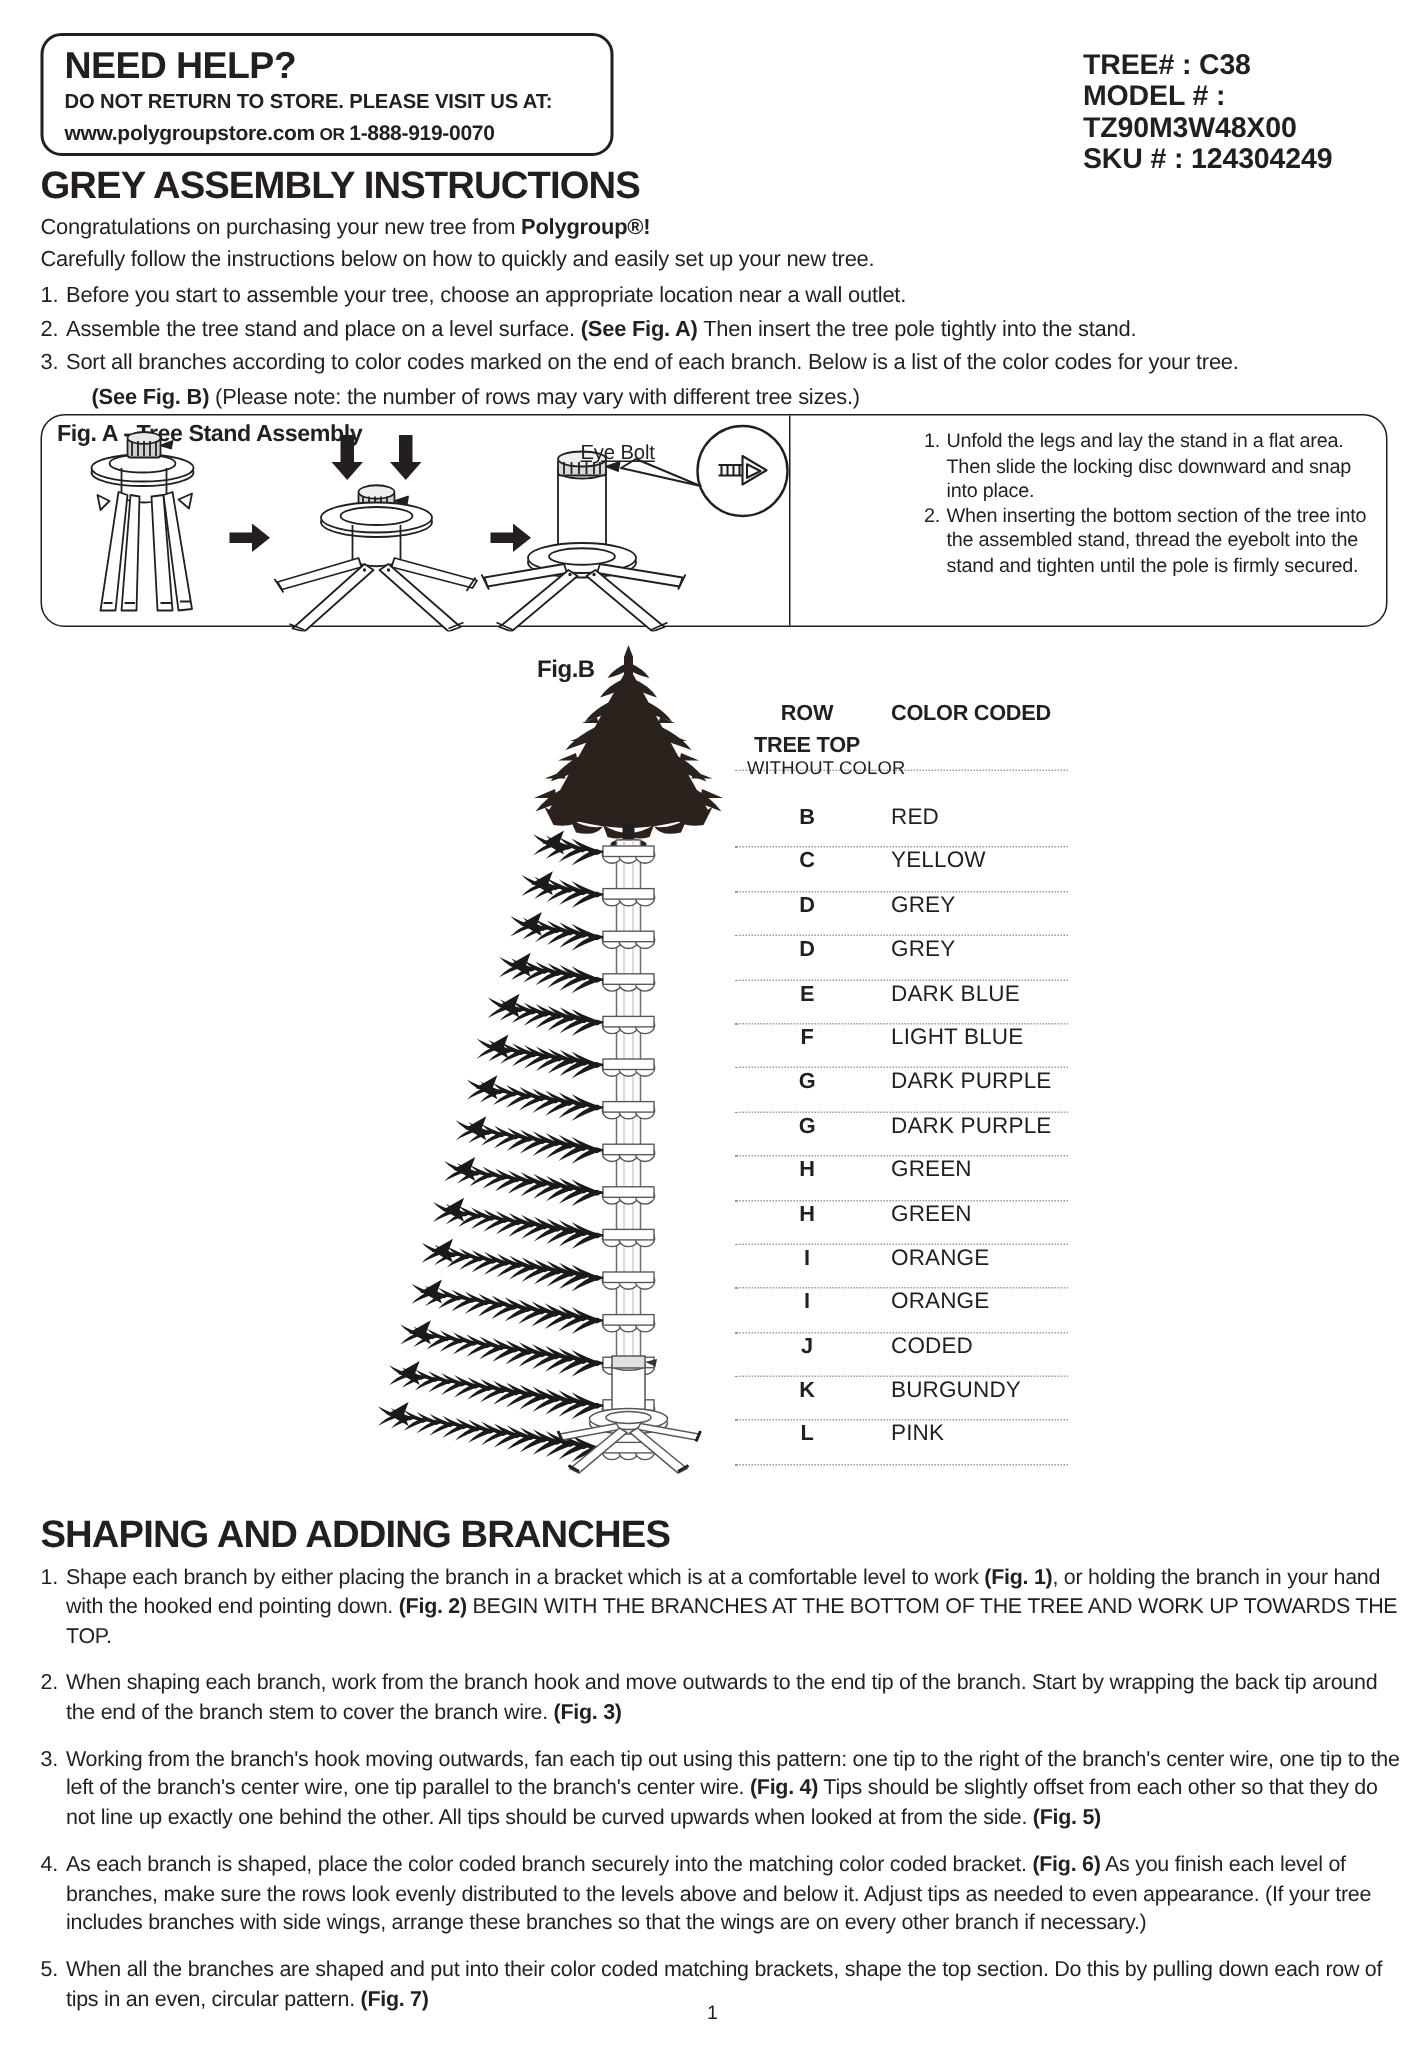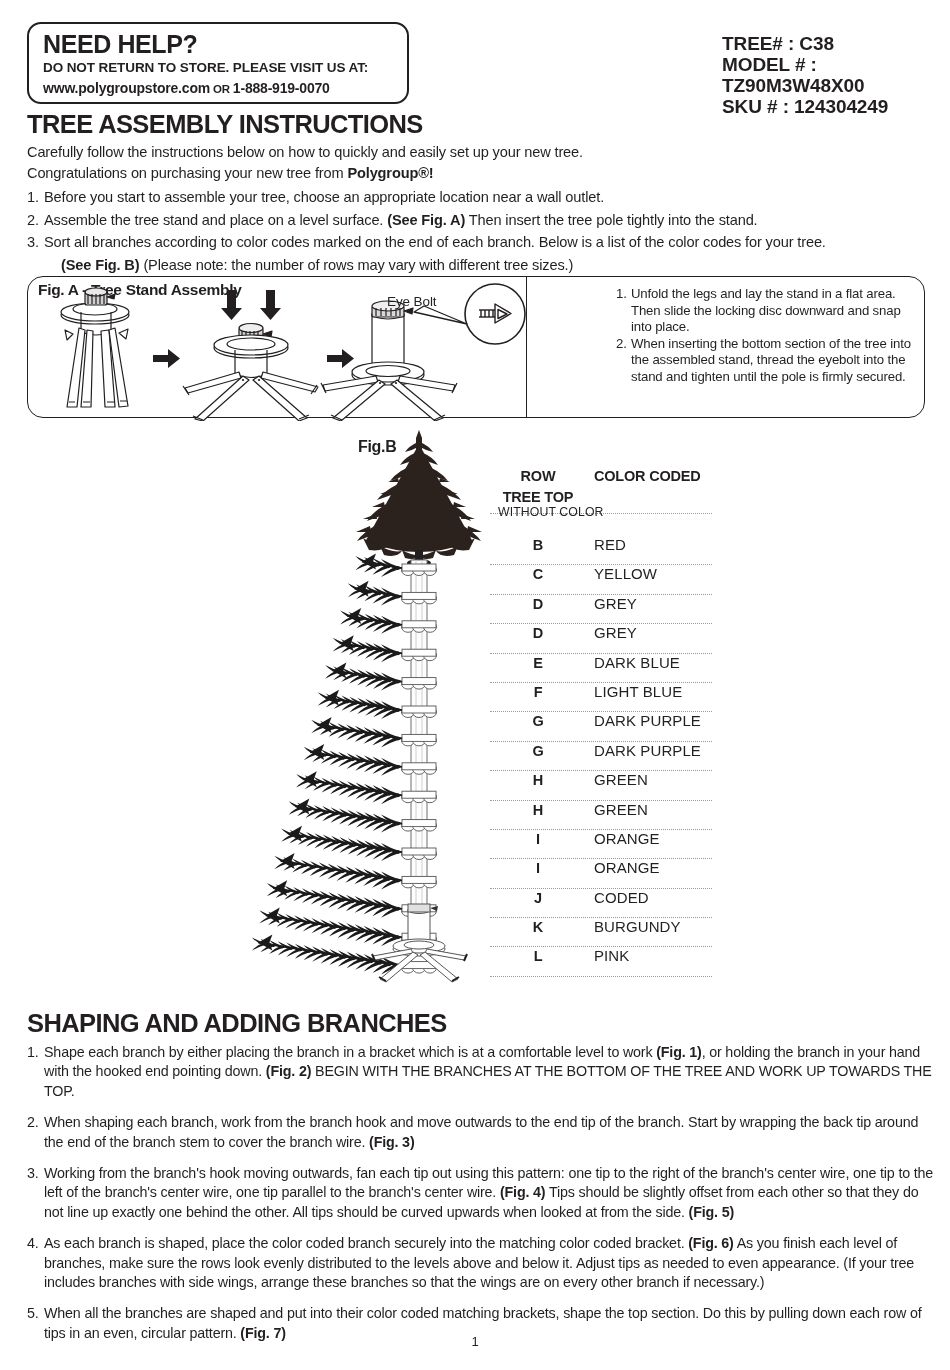--- a/index.html
+++ b/index.html
@@ -139,20 +139,21 @@
   }
   .figA-text .li { position: relative; padding-left: 15px; }
   .figA-text .li .n { position: absolute; left: 0; top: 0; }
   .figA-art { position: absolute; left: 27px; top: 276px; }
   .eyebolt-label {
     position: absolute;
     left: 387px;
     top: 294px;
     font-size: 13.5px;
     letter-spacing: -0.1px;
+    text-decoration: underline;
   }
 
   
   .figB-label {
     position: absolute;
     left: 358px;
     top: 438px;
     font-size: 16px;
     font-weight: bold;
     letter-spacing: -0.3px;
@@ -233,25 +234,25 @@
       <span>www.polygroupstore.com</span><span class="small-or">&nbsp;<span>OR</span>&nbsp;</span><span>1-888-919-0070</span>
     </div>
   </div>
 
   <div class="model-info">
     <div>TREE# : C38</div>
     <div>MODEL # : TZ90M3W48X00</div>
     <div>SKU # : 124304249</div>
   </div>
 
-  <div class="h1" id="title-assembly">TREE ASSEMBLY INSTRUCTIONS</div>
+  <div class="h1" id="title-assembly">GREY ASSEMBLY INSTRUCTIONS</div>
 
   <div class="intro">
+    <div><span>Congratulations on purchasing your new tree from </span><b>Polygroup®!</b></div>
     <div>Carefully follow the instructions below on how to quickly and easily set up your new tree.</div>
-    <div><span>Congratulations on purchasing your new tree from </span><b>Polygroup®!</b></div>
   </div>
 
   <div class="steps">
     <div class="step">
       <span class="num">1.</span>
       <span>Before you start to assemble your tree, choose an appropriate location near a wall outlet.</span>
     </div>
     <div class="step">
       <span class="num">2.</span><span>Assemble the tree stand and place on a level surface. </span><b>(See Fig. A)</b><span> Then insert the tree pole tightly into the stand.</span>
     </div>

